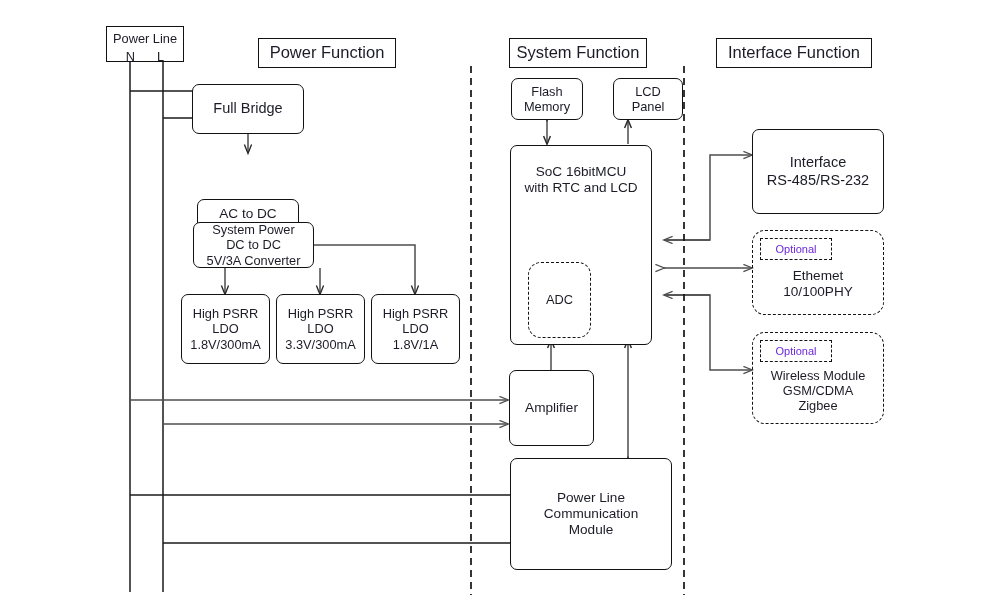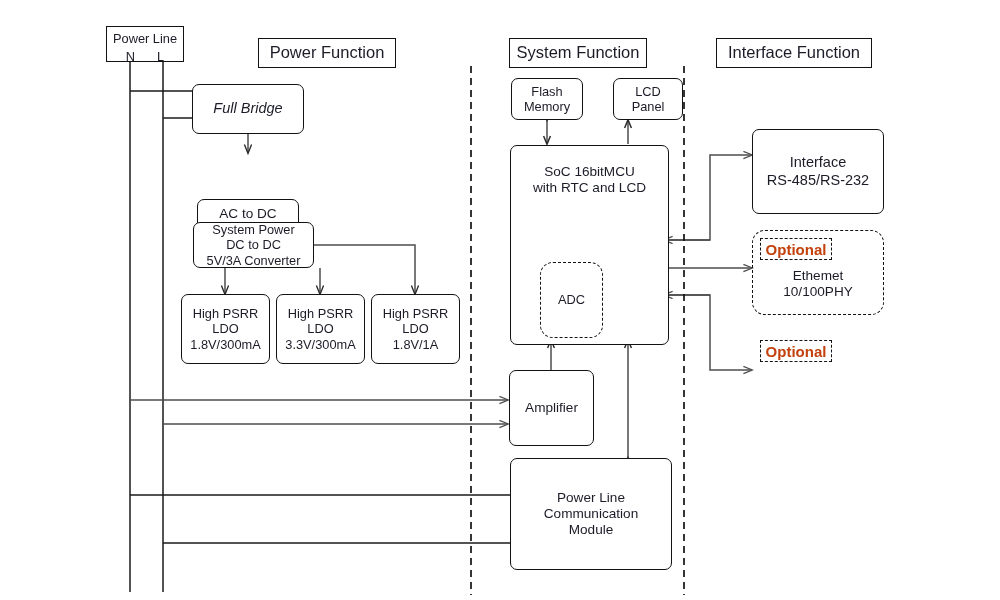--- a/index.html
+++ b/index.html
@@ -72,25 +72,24 @@
     gap: 22px;
     margin-top: 1px;
   }
   .opt-tag {
     position: absolute;
     border: 1.4px dashed #121212;
     background: transparent;
     display: flex;
     align-items: center;
     justify-content: center;
-    font-size: 15px;
-    color: #c2410c;
+    font-size: 11px;
+    color: #6d28d9;
     padding: 0 4px;
     z-index: 4;
-    font-weight: bold;
   }
 </style>
 </head>
 <body>
 
 <div id="canvas">
 
   <svg id="wires" viewBox="0 0 1000 600" xmlns="http://www.w3.org/2000/svg">
     <defs>
       <marker id="ah" markerWidth="11" markerHeight="11" refX="9.2" refY="4.2" orient="auto" markerUnits="userSpaceOnUse">
@@ -156,21 +155,21 @@
   <div class="blk sq hdr" style="left:716px; top:38px; width:156px; height:30px;">Interface Function</div>
 
   <div class="blk sq pl-box f13" style="left:106px; top:26px; width:78px; height:36px;">
     <span>Power Line</span>
     <span class="pl-nl">
       <span>N</span>
       <span>L</span>
     </span>
   </div>
 
-  <div class="blk rounded f15" style="left:192px; top:84px; width:112px; height:50px;font-style:italic;">Full Bridge</div>
+  <div class="blk rounded f15" style="left:192px; top:84px; width:112px; height:50px;">Full Bridge</div>
 
   <div class="blk rounded f14" style="left:197px; top:153px; width:102px; height:47px;margin-top:46px;">AC to DC
 Controller</div>
 
   <div class="blk rounded f13" style="left:193px; top:222px; width:121px; height:46px;">System Power
 DC to DC
 5V/3A Converter</div>
 
   <div class="blk rounded f13" style="left:181px; top:294px; width:89px; height:70px;">High PSRR
 LDO
@@ -183,36 +182,40 @@
   <div class="blk rounded f13" style="left:371px; top:294px; width:89px; height:70px;">High PSRR
 LDO
 1.8V/1A</div>
 
   <div class="blk rounded f13" style="left:511px; top:78px; width:72px; height:42px;">Flash
 Memory</div>
 
   <div class="blk rounded f13" style="left:593px; top:78px; width:70px; height:42px;margin-left:20px;">LCD
 Panel</div>
 
-  <div class="blk rounded f14" style="left:510px; top:145px; width:159px; height:200px;
+  <div class="blk rounded f14" style="left:510px; top:145px; width:142px; height:200px;
               align-items:flex-start; padding-top:18px;">SoC 16bitMCU
 with RTC and LCD</div>
 
-  <div class="blk dashed clear f13" style="left:540px; top:262px; width:63px; height:76px;">ADC</div>
+  <div class="blk dashed clear f13" style="left:528px; top:262px; width:63px; height:76px;">ADC</div>
 
 
   <div class="blk rounded f14" style="left:509px; top:370px; width:85px; height:76px;text-align:center;">Amplifier</div>
 
   <div class="blk rounded f14" style="left:510px; top:458px; width:162px; height:112px;">Power Line
 Communication
 Module</div>
 
   <div class="blk rounded f15" style="left:752px; top:117px; width:132px; height:85px;margin-top:12px;">Interface
 RS-485/RS-232</div>
 
   <div class="blk dashed f14" style="left:752px; top:230px; width:132px; height:85px;
               align-items:flex-end; padding-bottom:14px;">Ethemet
 10/100PHY</div>
   <div class="opt-tag" style="left:760px; top:238px; width:62px; height:20px;">Optional</div>
 
+  <div class="blk dashed f13" style="left:752px; top:332px; width:132px; height:92px;
+              align-items:flex-end; padding-bottom:10px;">Wireless Module
+GSM/CDMA
+Zigbee</div>
   <div class="opt-tag" style="left:760px; top:340px; width:62px; height:20px;">Optional</div>
 
 </div>
 
 </body></html>

